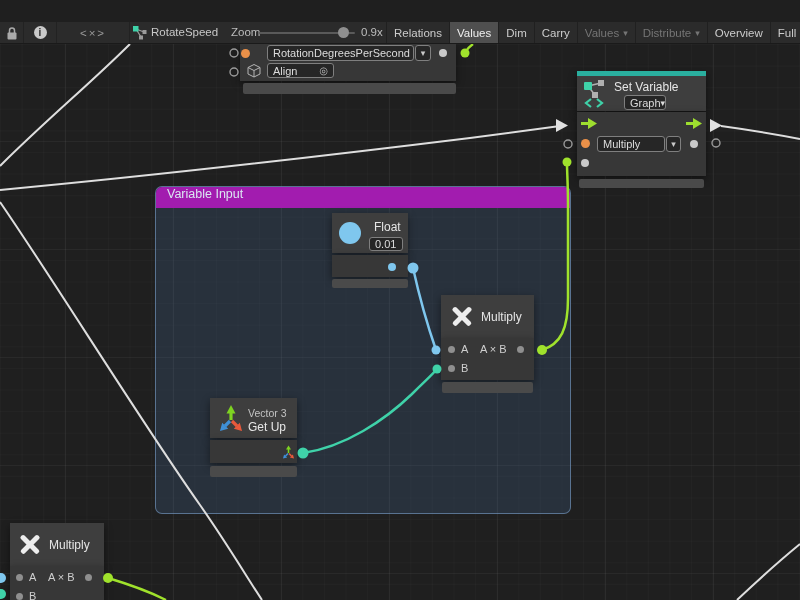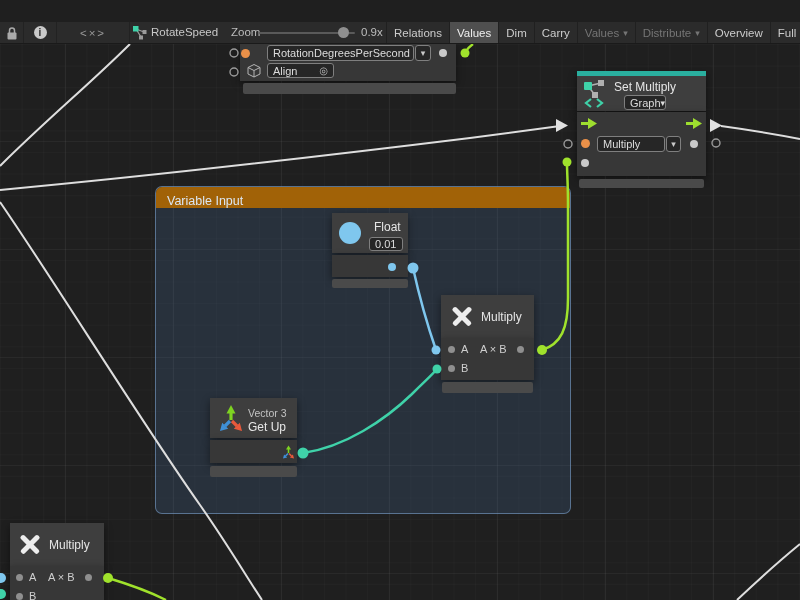--- a/index.html
+++ b/index.html
@@ -40,21 +40,21 @@
   #viewbtns{position:absolute;left:386px;top:0;height:21px;display:flex;}
   .vbtn{height:21px;display:flex;align-items:center;padding:0 7px;border-left:1px solid #202020;
         box-sizing:border-box;color:#cccccc;white-space:nowrap;gap:4px;}
   .vbtn.active{background:#4f4f4f;color:#efefef;}
   .vbtn.disabled{color:#757575;}
   .dd{font-size:9px;}
   
   #group{position:absolute;left:155px;top:186px;width:416px;height:328px;z-index:1;
          border:1px solid rgba(130,170,215,0.55);border-radius:7px;
          background:rgba(72,116,164,0.22);box-sizing:border-box;}
-  #group-header{height:21px;background:#a16207;border-radius:6px 6px 0 0;display:flex;align-items:flex-end;
+  #group-header{height:21px;background:#a21caf;border-radius:6px 6px 0 0;display:flex;align-items:flex-start;
                 padding-left:11px;color:#dbe6f2;font-size:12.5px;}
   
   .node{position:absolute;z-index:3;}
   .nhead{position:absolute;background:#3e3e3e;box-shadow:0 3px 8px rgba(0,0,0,0.45);}
   .nbody{position:absolute;background:#373737;box-shadow:0 3px 8px rgba(0,0,0,0.45);}
   .nfoot{position:absolute;background:#4a4a4a;border-radius:2px;}
   .ntitle{position:absolute;color:#e6e6e6;font-size:12px;white-space:nowrap;}
   .nsub{position:absolute;color:#c2c2c2;font-size:10.5px;white-space:nowrap;}
   .plabel{position:absolute;color:#cfcfcf;font-size:11px;white-space:nowrap;}
   .dot{position:absolute;border-radius:50%;}
@@ -129,21 +129,21 @@
     <svg style="position:absolute;left:6px;top:8px;" width="26" height="29">
       <g>
         <line x1="5" y1="7" x2="18" y2="4" stroke="#b0b0b0" stroke-width="1.5"></line>
         <line x1="5" y1="7" x2="12" y2="16" stroke="#b0b0b0" stroke-width="1.5"></line>
         <rect x="1" y="3" width="8" height="8" rx="1" fill="#3fd2a9"></rect>
         <rect x="15" y="1" width="6" height="6" fill="#b0b0b0"></rect>
         <rect x="9" y="13" width="6" height="6" fill="#b0b0b0"></rect>
         <path d="M8,20 L3,24 L8,28 M14,20 L19,24 L14,28" stroke="#3fd2a9" stroke-width="2.2" fill="none"></path>
       </g>
     </svg>
-    <span class="ntitle" style="left:37px;top:9px;">Set Multiply</span>
+    <span class="ntitle" style="left:37px;top:9px;">Set Variable</span>
     <div class="field" style="left:47px;top:24px;width:42px;height:15px;justify-content:space-between;">
       <span>Graph</span>
       <span class="dd">▾</span>
     </div>
     <div class="nbody" style="left:0;top:41px;width:129px;height:64px;"></div>
     <div class="nfoot" style="left:2px;top:108px;width:125px;height:9px;"></div>
     <svg style="position:absolute;left:4px;top:47px;" width="16" height="11">
       <path d="M0,4 h7 v-4 l9,5.5 l-9,5.5 v-4 h-7 z" fill="#9ede2f"></path>
     </svg>
     <svg style="position:absolute;left:109px;top:47px;" width="16" height="11">

